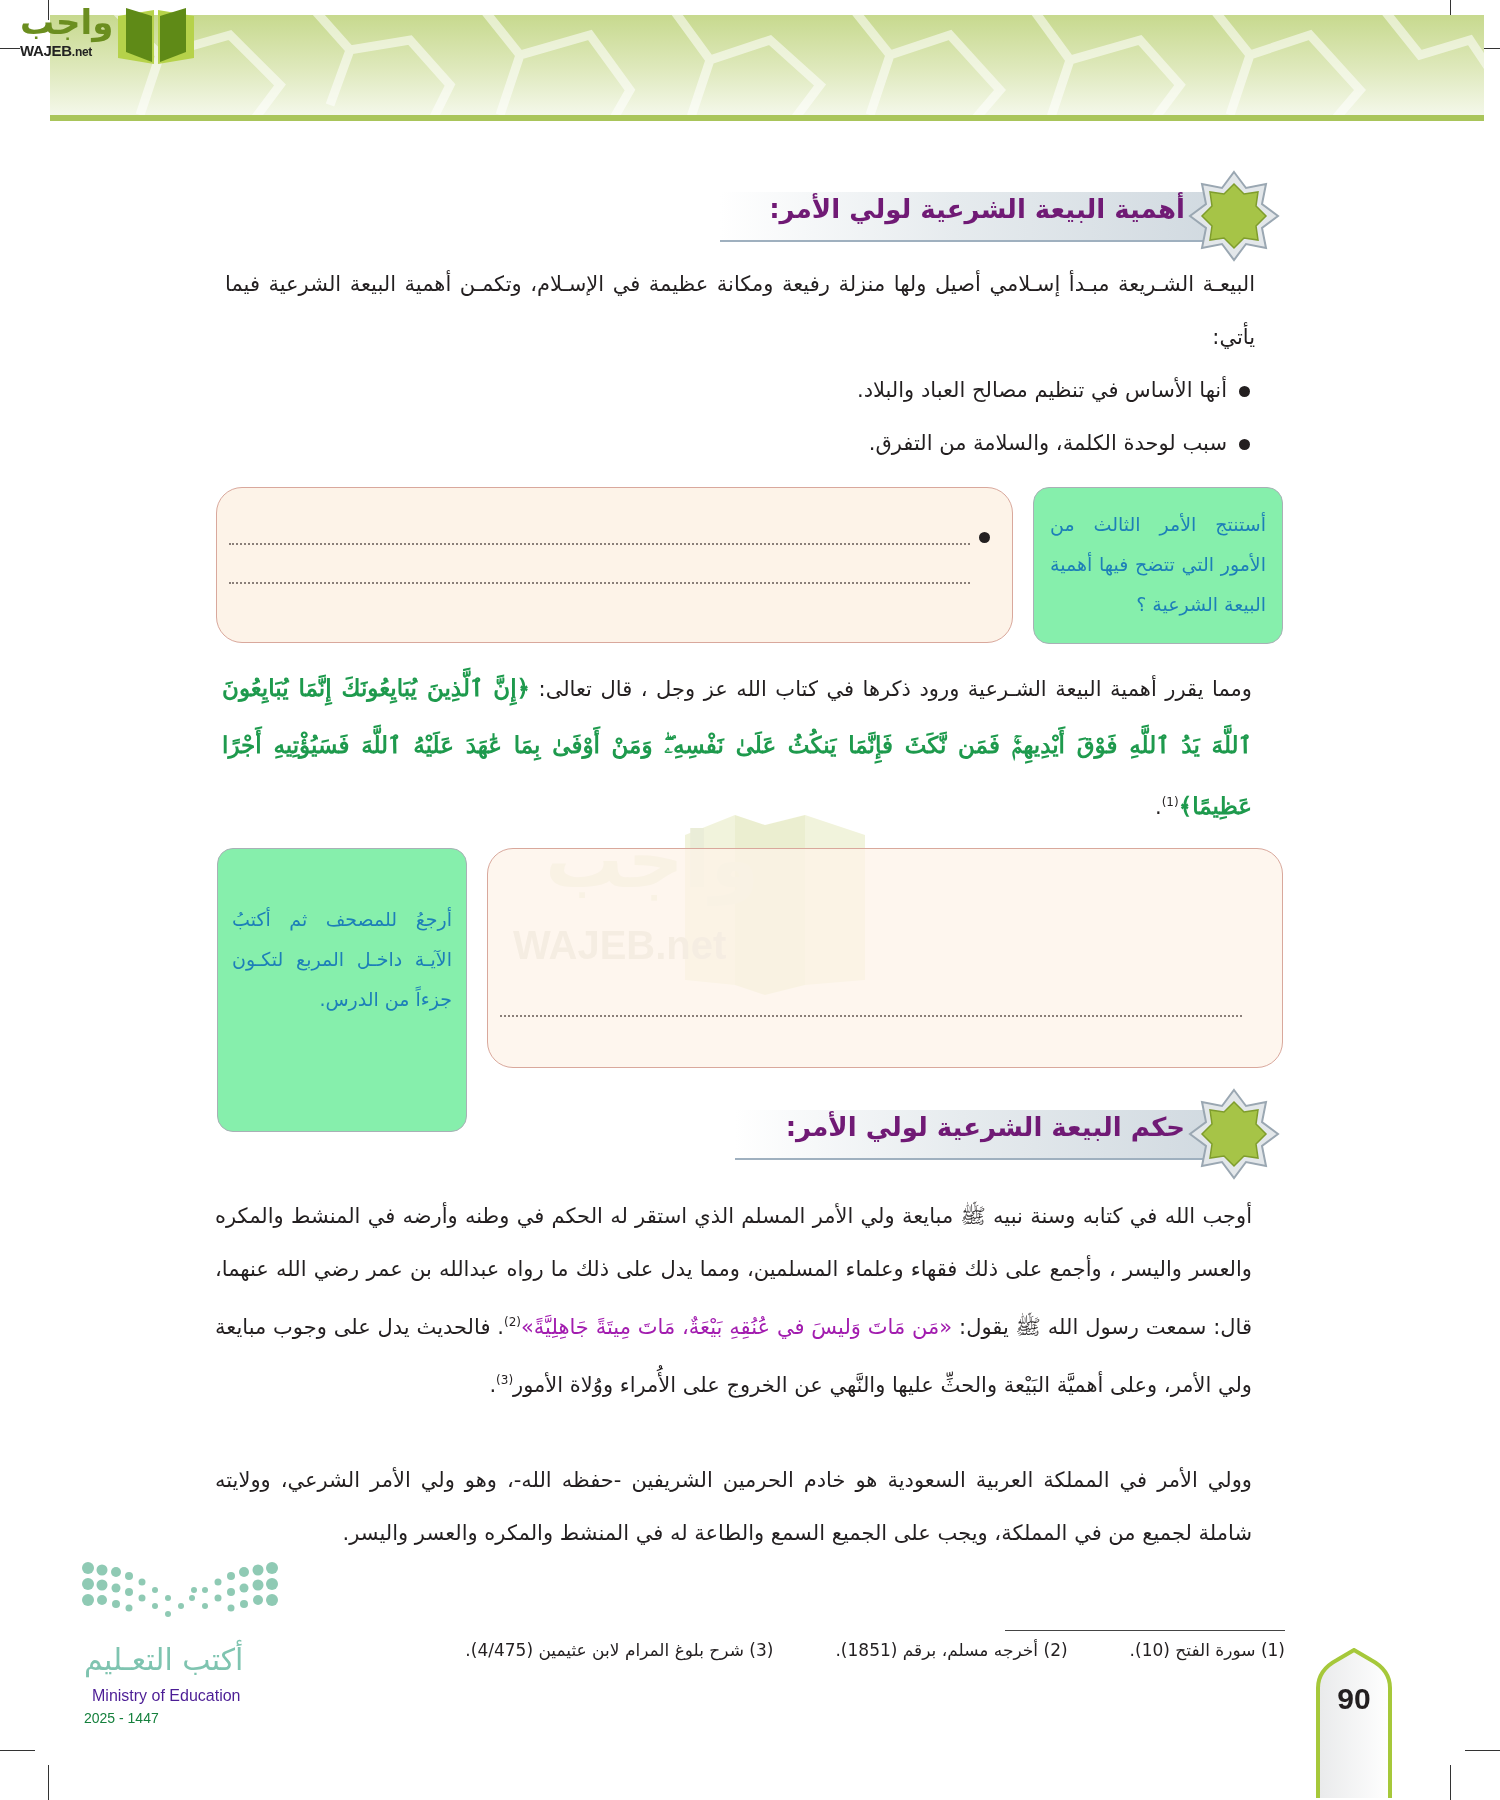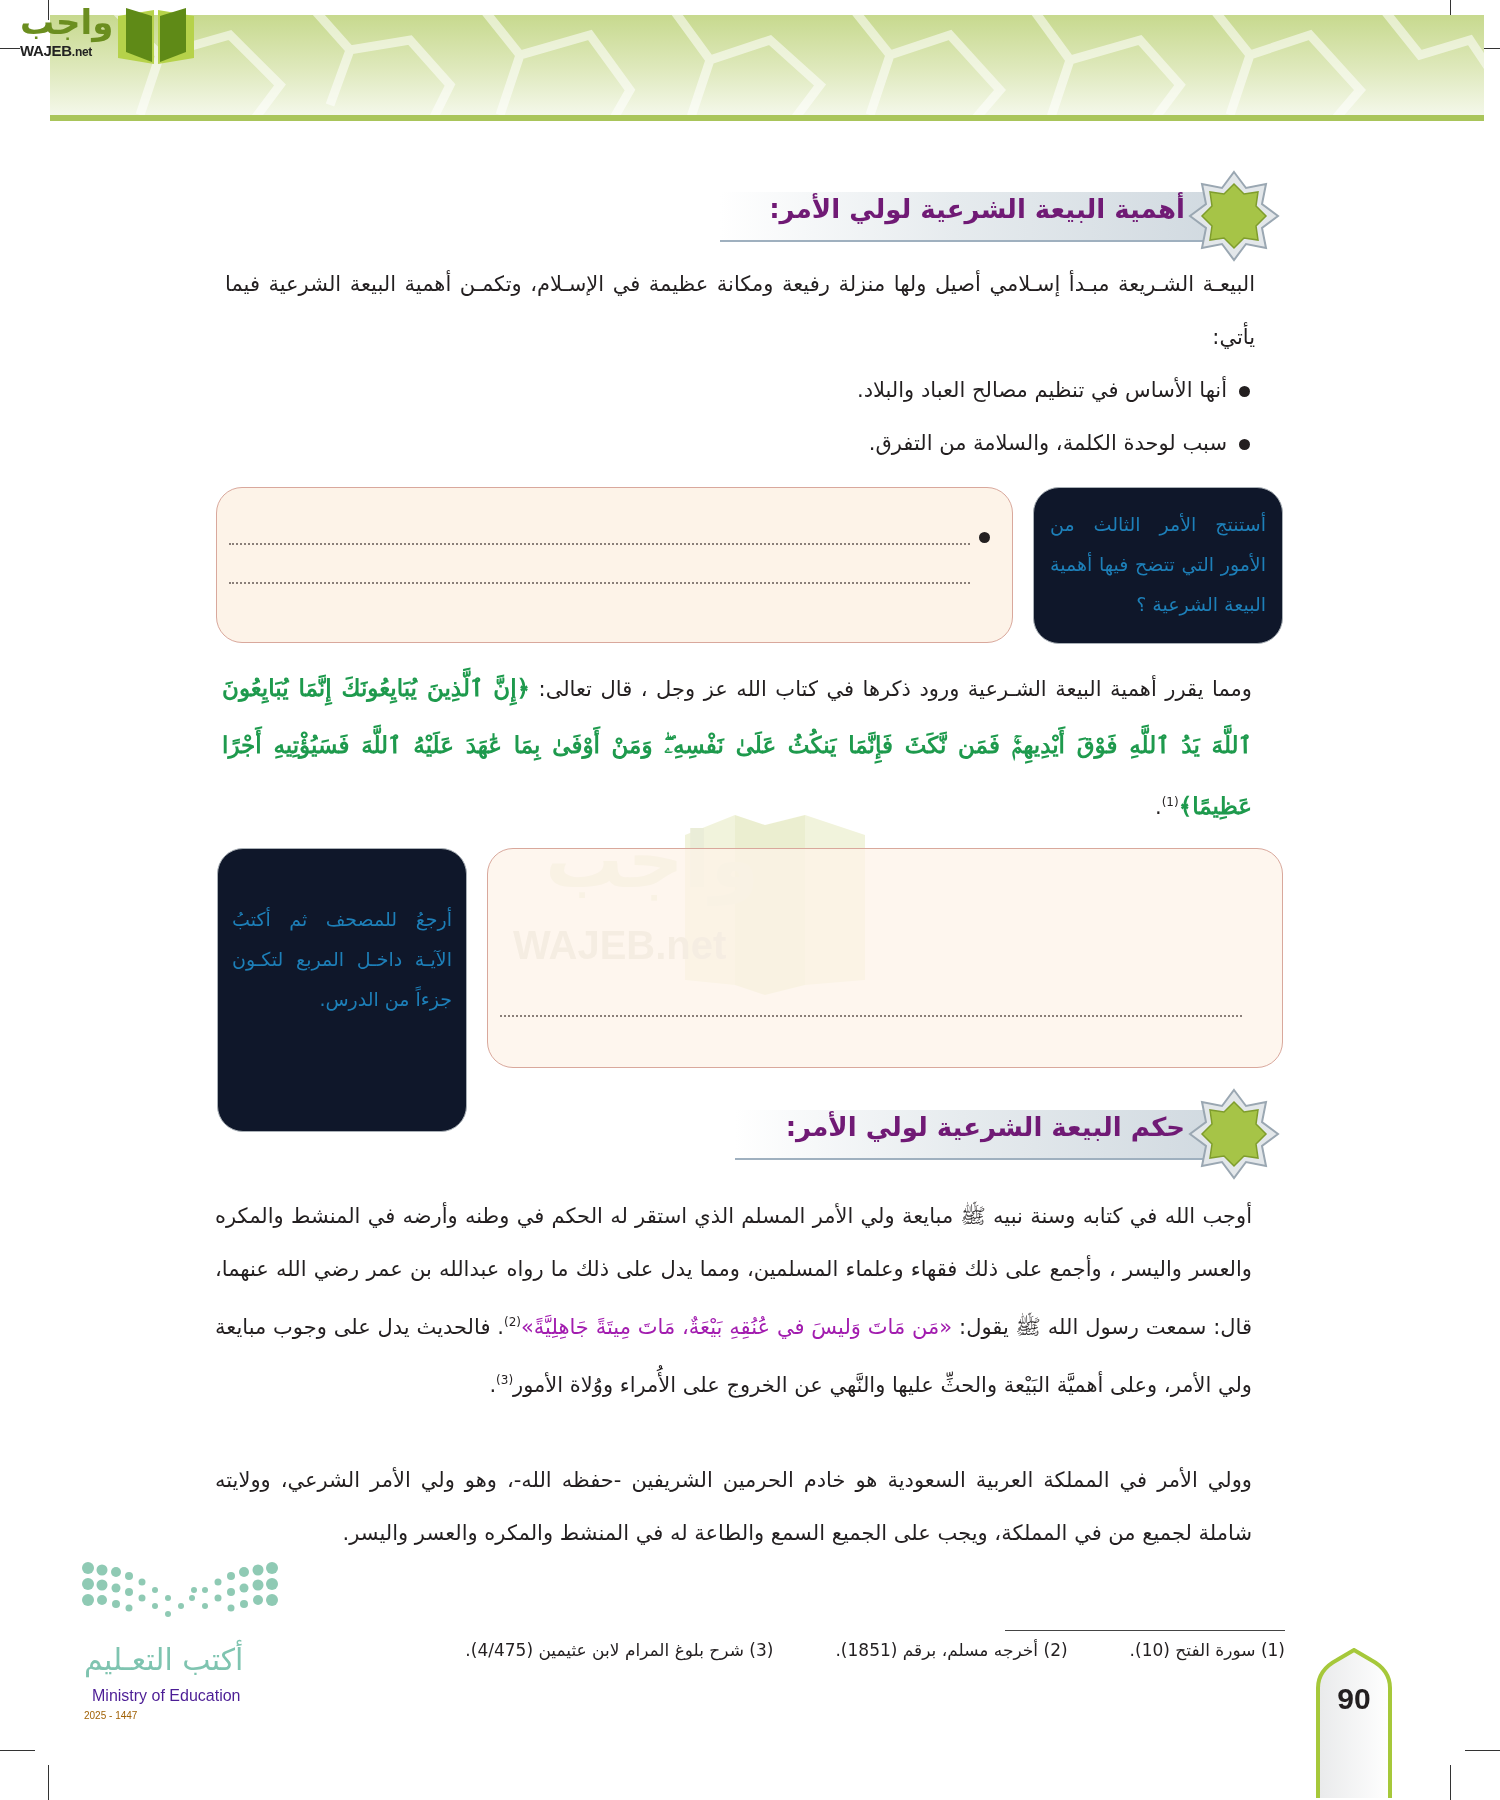--- a/index.html
+++ b/index.html
@@ -59,42 +59,42 @@
     .bullet-dot {
       display: inline-block; width: 11px; height: 11px; border-radius: 50%;
       background: #231f20; margin-left: 12px; vertical-align: middle;
     }
 
     .answer-box {
       background: #fdf3e8; border: 1.5px solid #d9a89c; border-radius: 26px;
       box-sizing: border-box;
     }
     .note-box {
-      background: #0f172a; border: 1.5px solid #a9b0b6; border-radius: 26px;
+      background: #86efac; border: 1.5px solid #a9b0b6; border-radius: 16px;
       box-sizing: border-box; color: #1d7fb8; font-size: 19px; line-height: 40px;
       text-align: justify; text-align-last: right;
     }
     .dots-line { border-bottom: 2px dotted #8a7f79; height: 0; }
 
     .quran { color: #1e9a4d; font-weight: bold; font-family: "DejaVu Serif", serif; }
     .hadith { color: #a21caf; }
     sup { font-size: 12px; }
 
     .watermark { left: 505px; top: 815px; width: 520px; height: 180px; opacity: 0.85; pointer-events: none; }
 
     .footnote-rule { left: 1005px; top: 1630px; width: 280px; height: 0; border-top: 1.5px solid #444; }
     .footnotes {
       top: 1640px; right: 215px; font-size: 17px; color: #231f20; white-space: nowrap;
       display: flex; gap: 62px; flex-direction: row;
     }
 
     .moe { left: 80px; top: 1560px; width: 200px; height: 170px; }
     .moe-ar { position: absolute; left: 4px; top: 82px; font-size: 30px; color: #7fc4b0; direction: rtl; }
     .moe-en { position: absolute; left: 12px; top: 127px; font-size: 16px; color: #4c1d95; direction: ltr; font-family: "Liberation Sans", sans-serif; }
-    .moe-year { position: absolute; left: 4px; top: 150px; font-size: 10px; color: #a16207; direction: ltr; font-family: "Liberation Sans", sans-serif; }
+    .moe-year { position: absolute; left: 4px; top: 150px; font-size: 14px; color: #15803d; direction: ltr; font-family: "Liberation Sans", sans-serif; }
 
     .page-tab {
       left: 1315px; top: 1648px; width: 78px; height: 150px;
     }
     .page-num {
       position: absolute; left: 0; width: 78px; top: 34px; text-align: center;
       font-size: 30px; font-weight: bold; color: #231f20; font-family: "Liberation Sans", sans-serif;
     }
   </style>
 </head>

